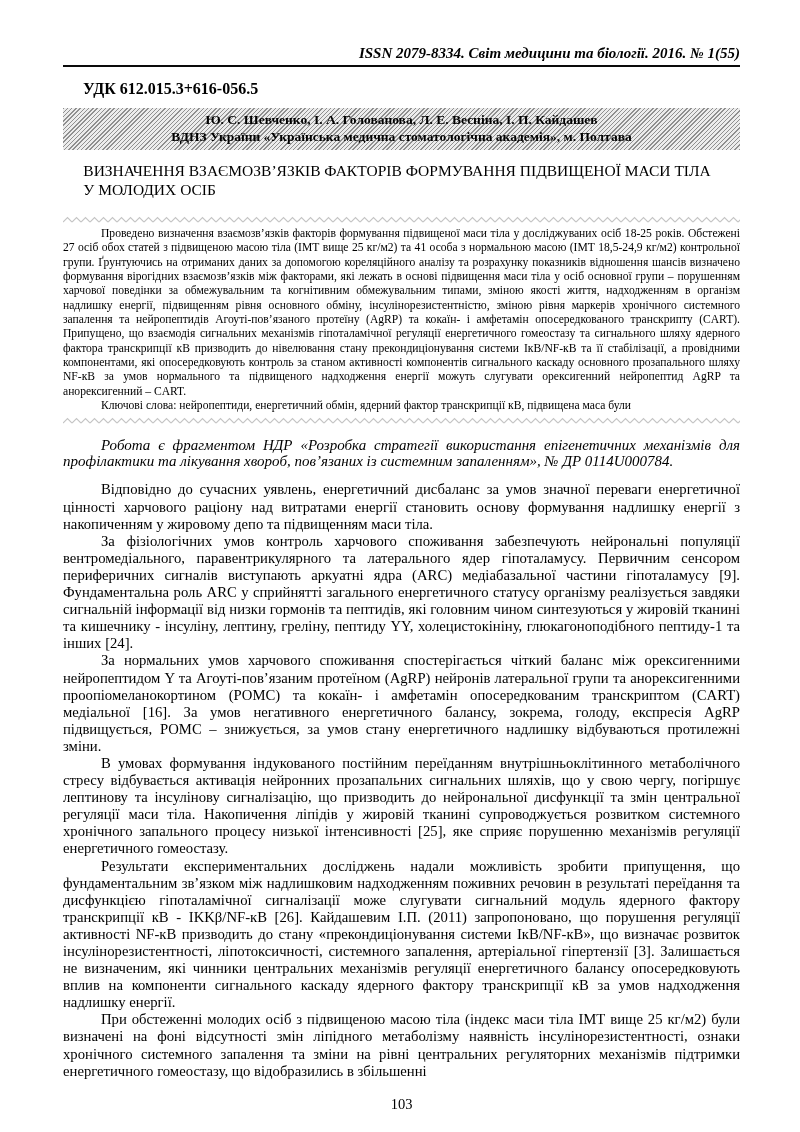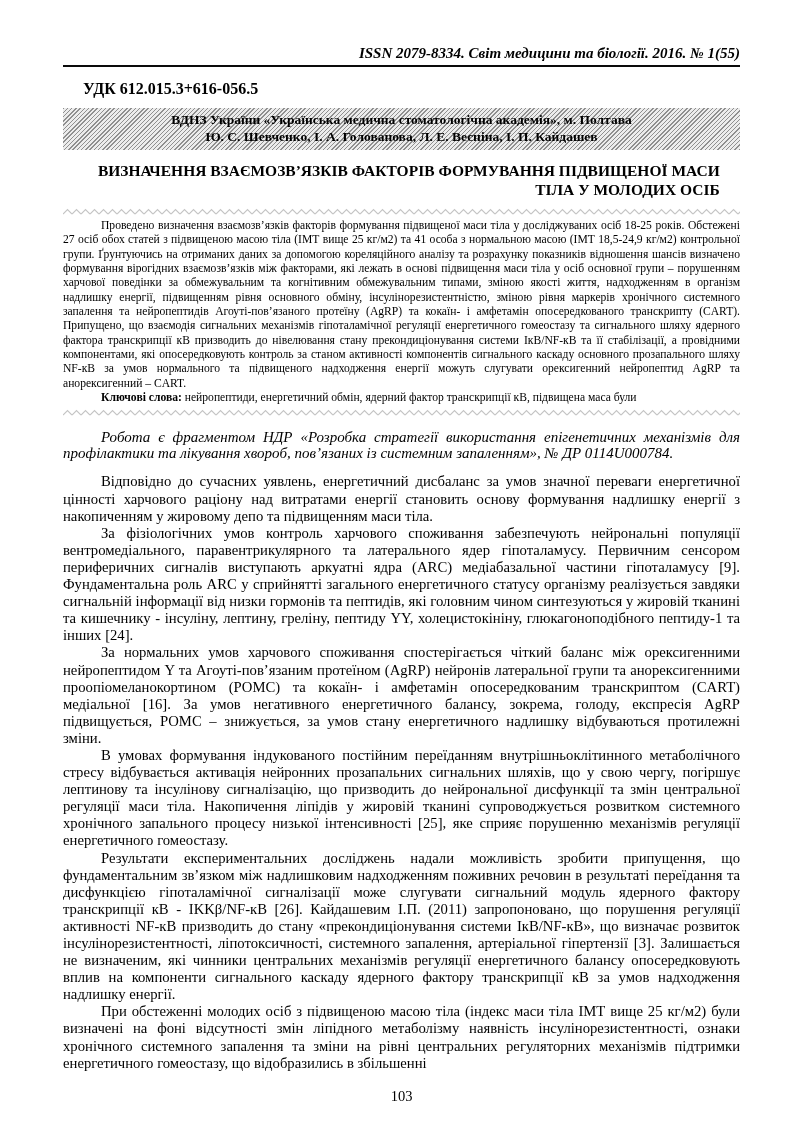--- a/index.html
+++ b/index.html
@@ -42,24 +42,24 @@
   .authors-banner {
     margin-top: 10px;
     padding: 4px 0 5px 0;
     text-align: center;
     font-weight: bold;
     font-size: 13.5px;
     line-height: 16.5px;
     background: repeating-linear-gradient(135deg, #8f8f8f 0px, #8f8f8f 1px, #ececec 1px, #ececec 3px);
   }
   .article-title {
-    margin: 11px auto 8px auto;
+    margin: 11px auto 16px auto;
     width: 94%;
-    text-align: right;
-    font-weight: bold;
+    text-align: left;
+    font-weight: normal;
     font-size: 15.5px;
     line-height: 19px;
   }
   .zigzag {
     display: block;
     margin-top: 7px;
   }
   .zigzag-2 {
     display: block;
     margin-top: 3px;
@@ -67,21 +67,21 @@
   .abstract {
     margin-top: 3px;
     font-size: 11.6px;
     line-height: 14.35px;
     text-align: justify;
   }
   .abstract p {
     margin: 0;
     text-indent: 38px;
   }
-  .kw-label { font-weight: bold; }
+  .kw-label { font-weight: normal; }
   .funding {
     margin: 13px 0 0 0;
     font-style: italic;
     font-size: 15px;
     line-height: 15.5px;
     text-align: justify;
     text-indent: 38px;
   }
   .body-text {
     margin-top: 12px;
@@ -104,22 +104,22 @@
 
 <div class="page">
 
   <div class="issn-line">ISSN 2079-8334. Світ медицини та біології. 2016. № 1(55)</div>
 
   <hr class="header-rule">
 
   <div class="udc">УДК 612.015.3+616-056.5</div>
 
   <div class="authors-banner">
+    <div>Ю. С. Шевченко, І. А. Голованова, Л. Е. Весніна, І. П. Кайдашев</div>
     <div>ВДНЗ України «Українська медична стоматологічна академія», м. Полтава</div>
-    <div>Ю. С. Шевченко, І. А. Голованова, Л. Е. Весніна, І. П. Кайдашев</div>
   </div>
 
   <div class="article-title">ВИЗНАЧЕННЯ ВЗАЄМОЗВ’ЯЗКІВ ФАКТОРІВ ФОРМУВАННЯ ПІДВИЩЕНОЇ МАСИ ТІЛА У МОЛОДИХ ОСІБ</div>
 
   <svg class="zigzag" width="677" height="9">
     <defs>
       <pattern id="zz1" width="9" height="9" patternUnits="userSpaceOnUse">
         <path d="M0 7 L4.5 2.5 L9 7" fill="none" stroke="#c4c4c4" stroke-width="1.2"></path>
       </pattern>
     </defs>

